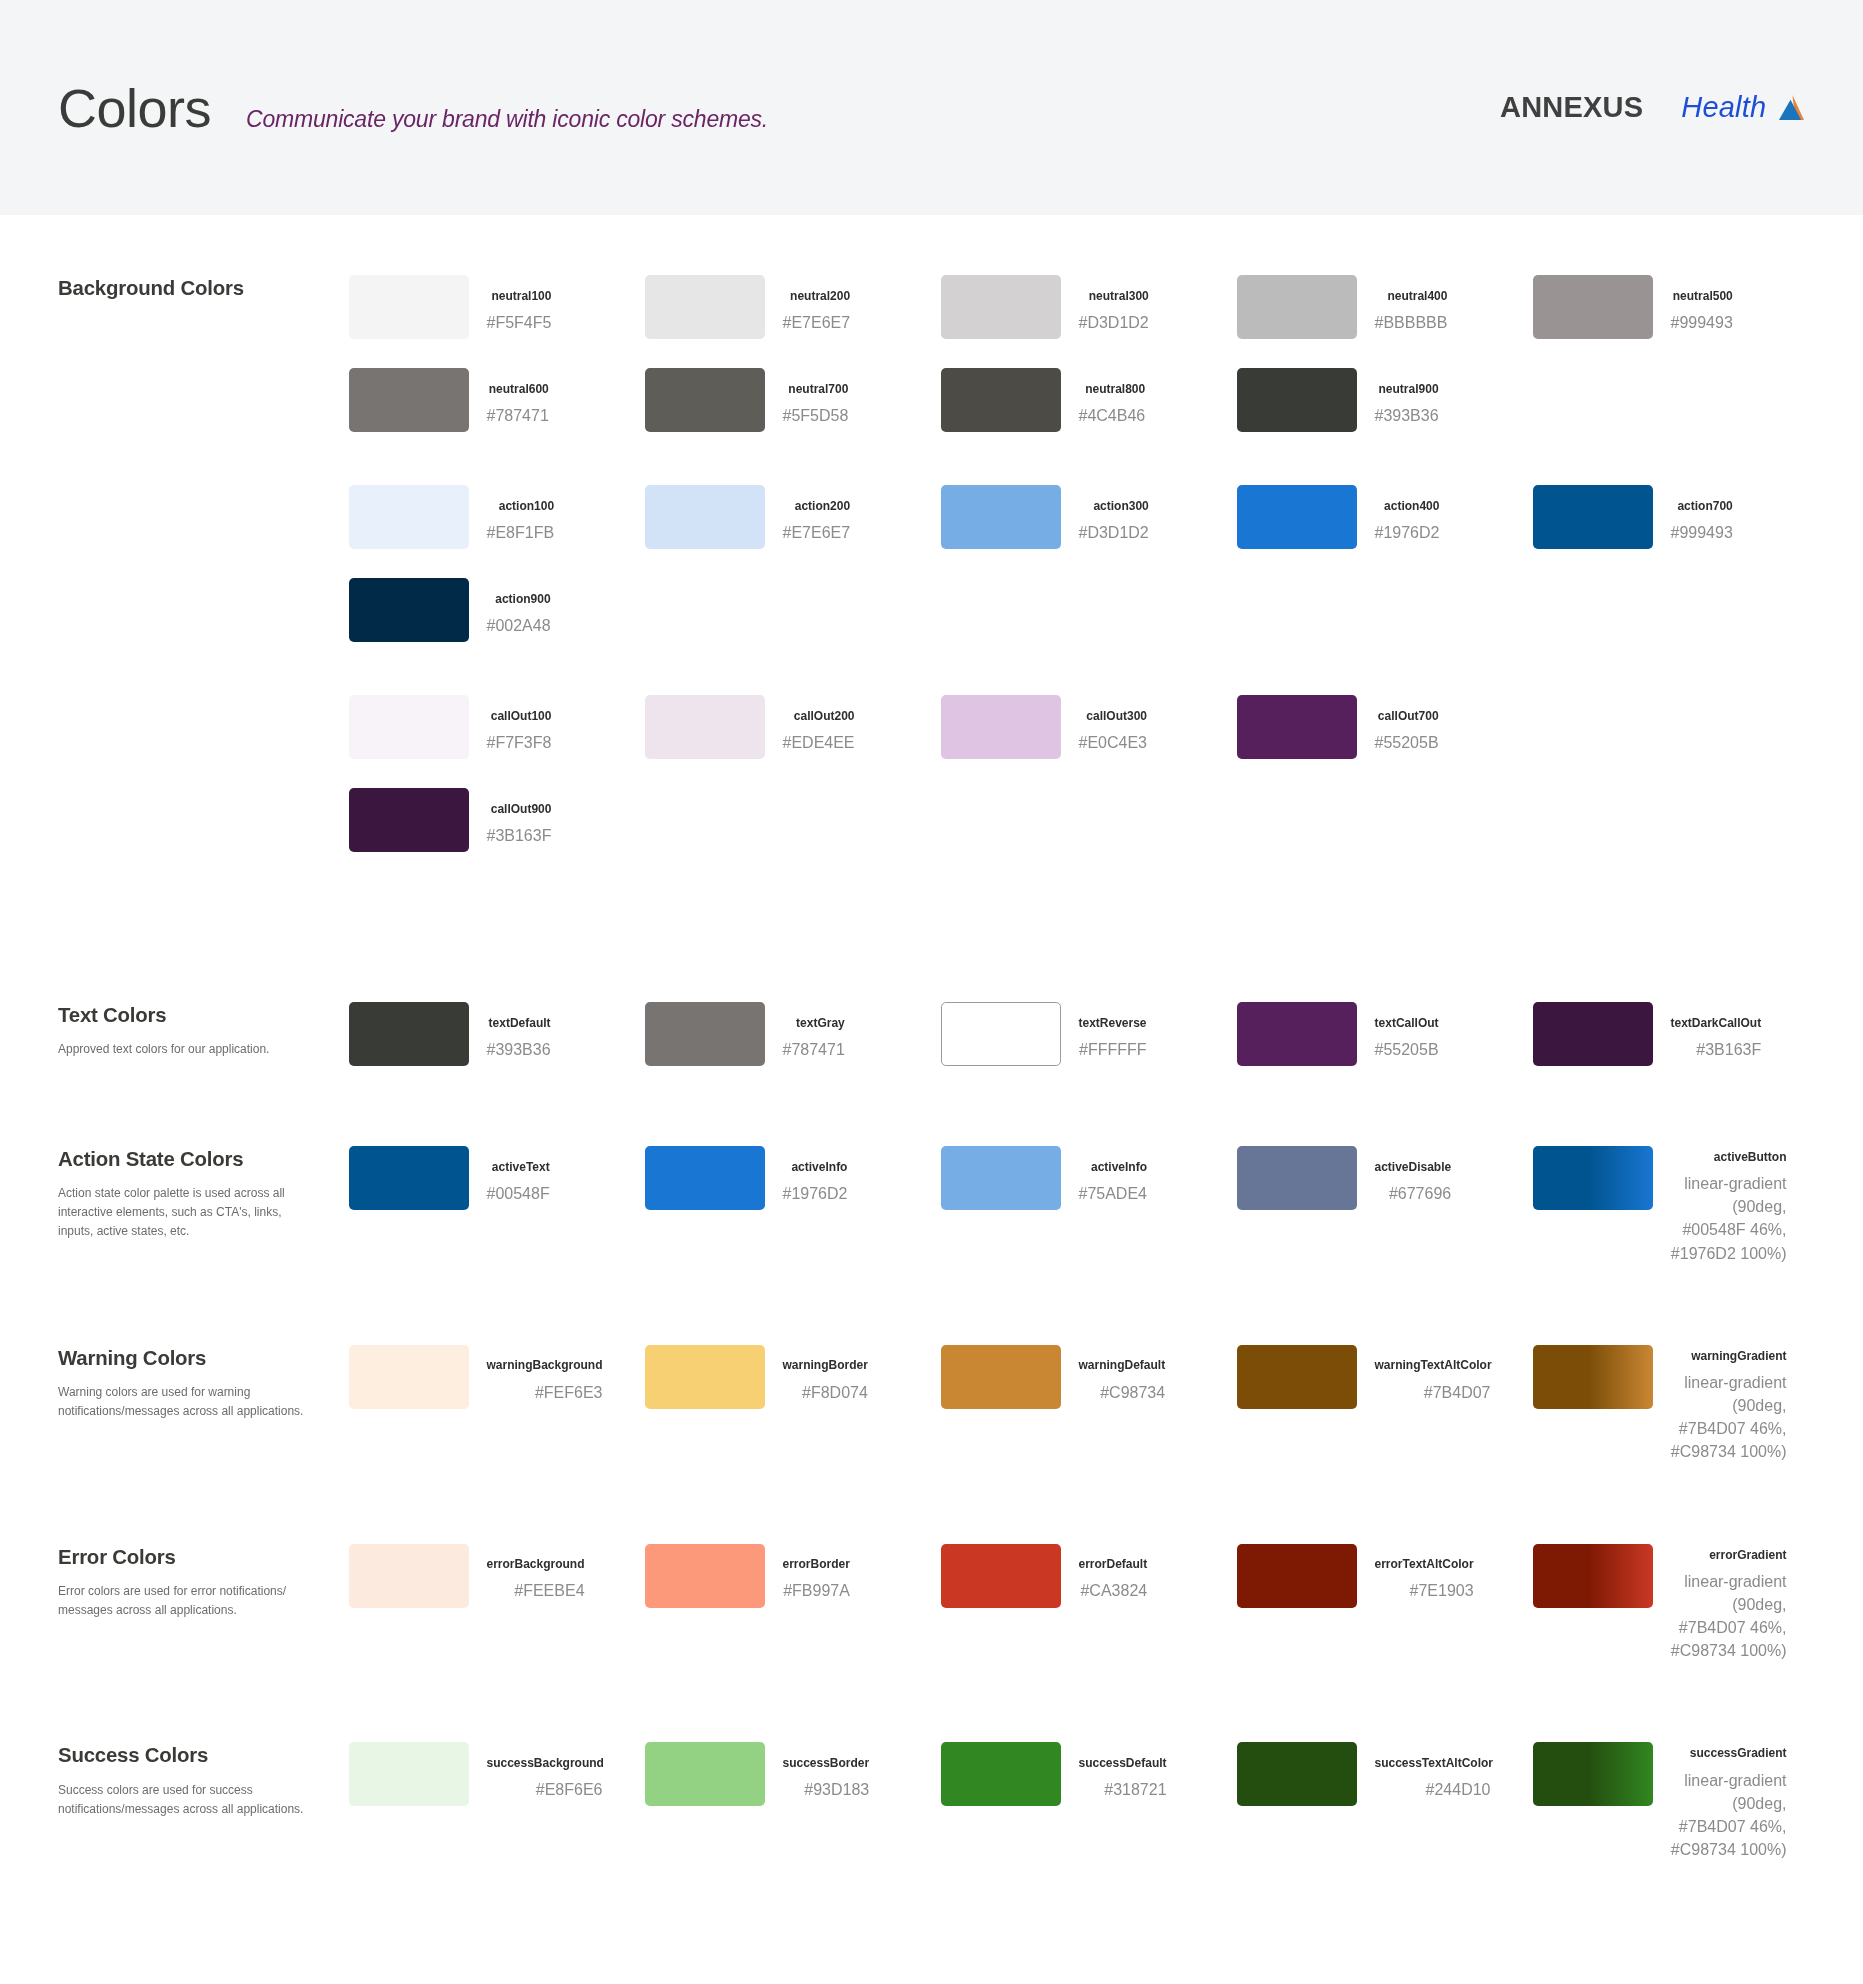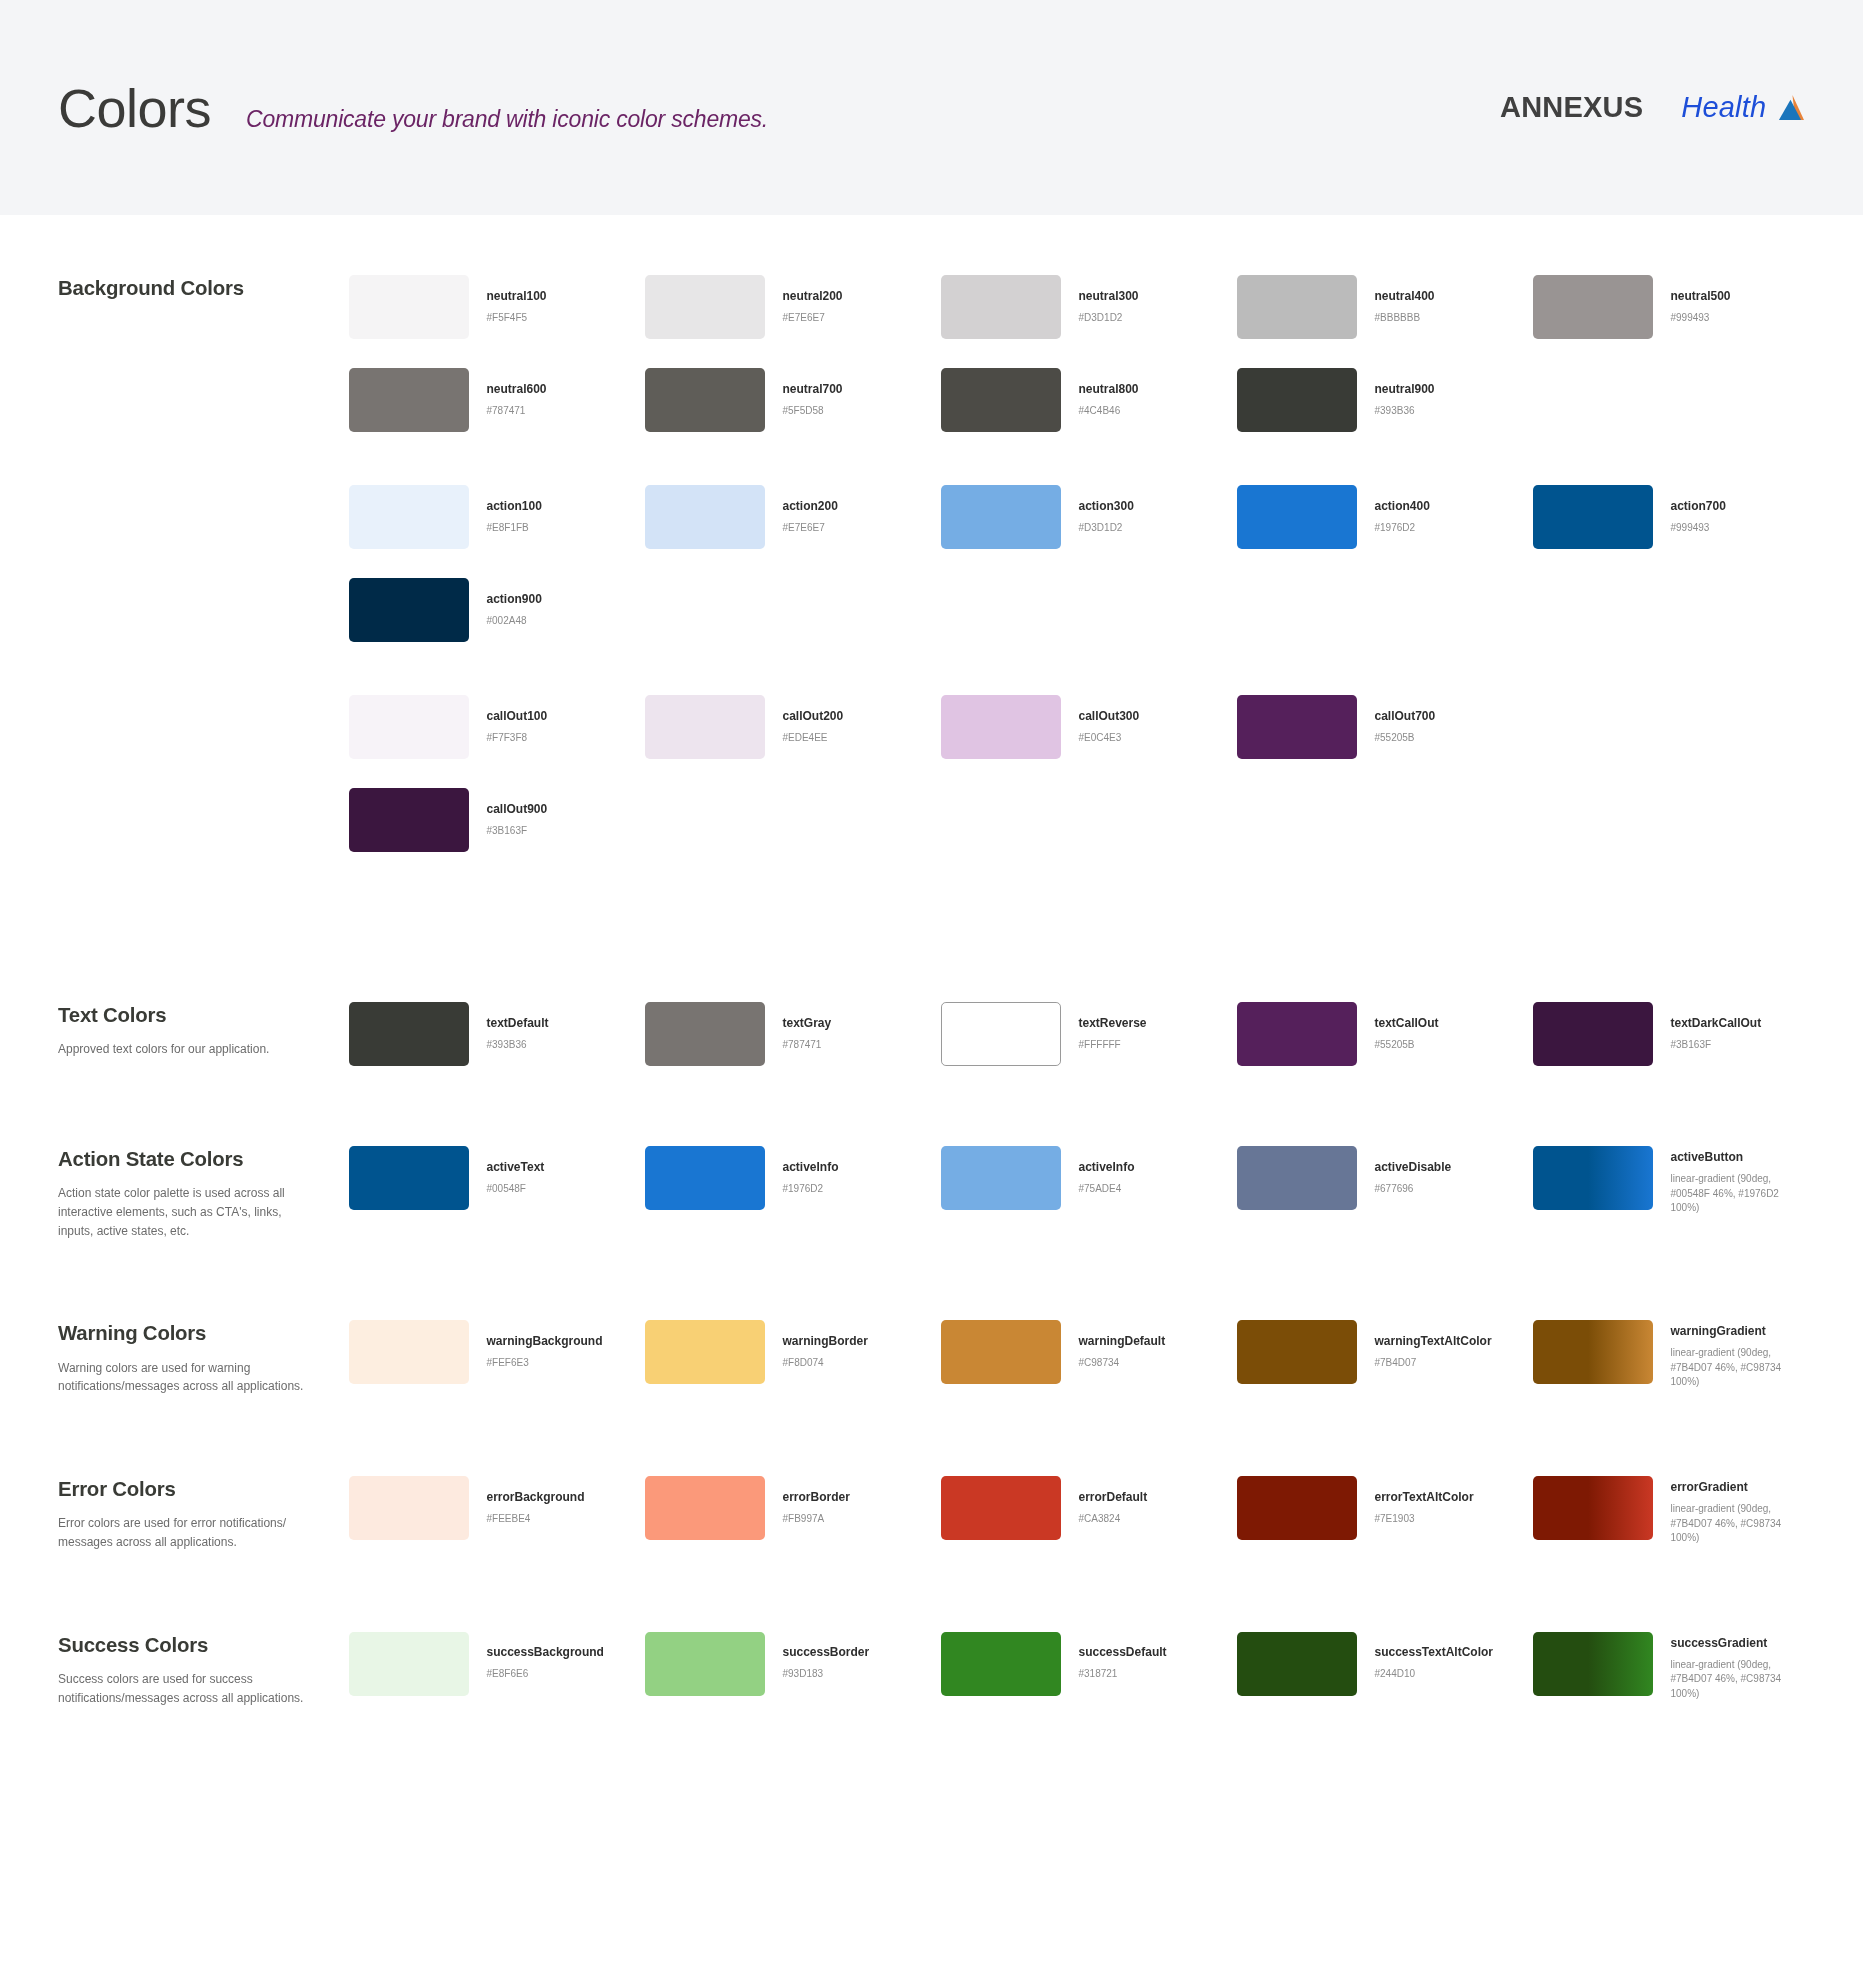--- a/index.html
+++ b/index.html
@@ -95,20 +95,21 @@
   }
   .section-desc {
     font-size: 12px;
     line-height: 1.55;
     color: #6c6c6c;
     margin: 0;
     max-width: 252px;
   }
   .swatch-area {
     flex: 1;
+    text-align: right;
   }
   .swatch-row {
     display: flex;
   }
   .swatch-cell {
     width: 296px;
     flex: 0 0 296px;
     display: flex;
     align-items: flex-start;
     gap: 17.5px;
@@ -128,21 +129,21 @@
   }
   .swatch-name {
     font-size: 12px;
     font-weight: 700;
     color: #2e2e2e;
     line-height: 1.2;
     margin-bottom: 7.8px;
     white-space: nowrap;
   }
   .swatch-value {
-    font-size: 10px;
+    font-size: 16px;
     color: #8b8b8b;
     line-height: 1.45;
     max-width: 116px;
   }
   .swatch-cell.gradient-cell .swatch-meta { padding-top: 3.9px; }
 
   
   .section-bg        { padding-top: 60px; }
   .group-gap         { height: 29px; }
   .group-gap-lg      { height: 53px; }

